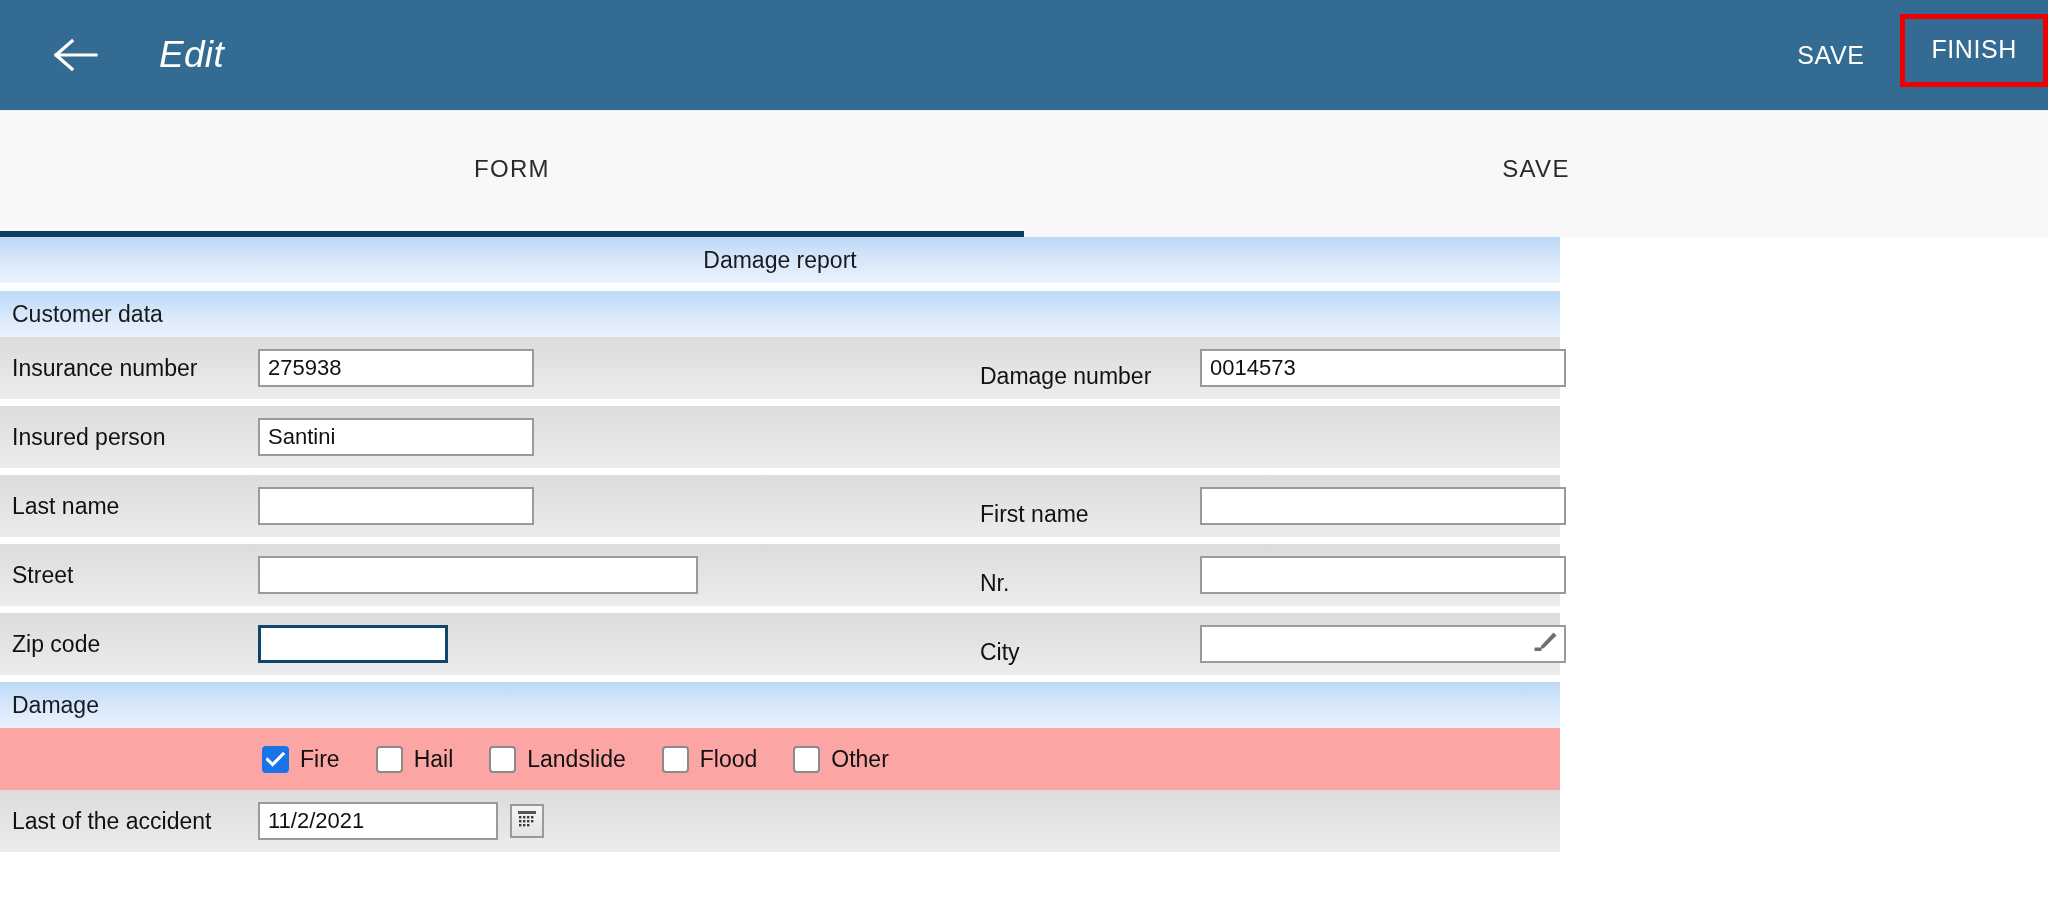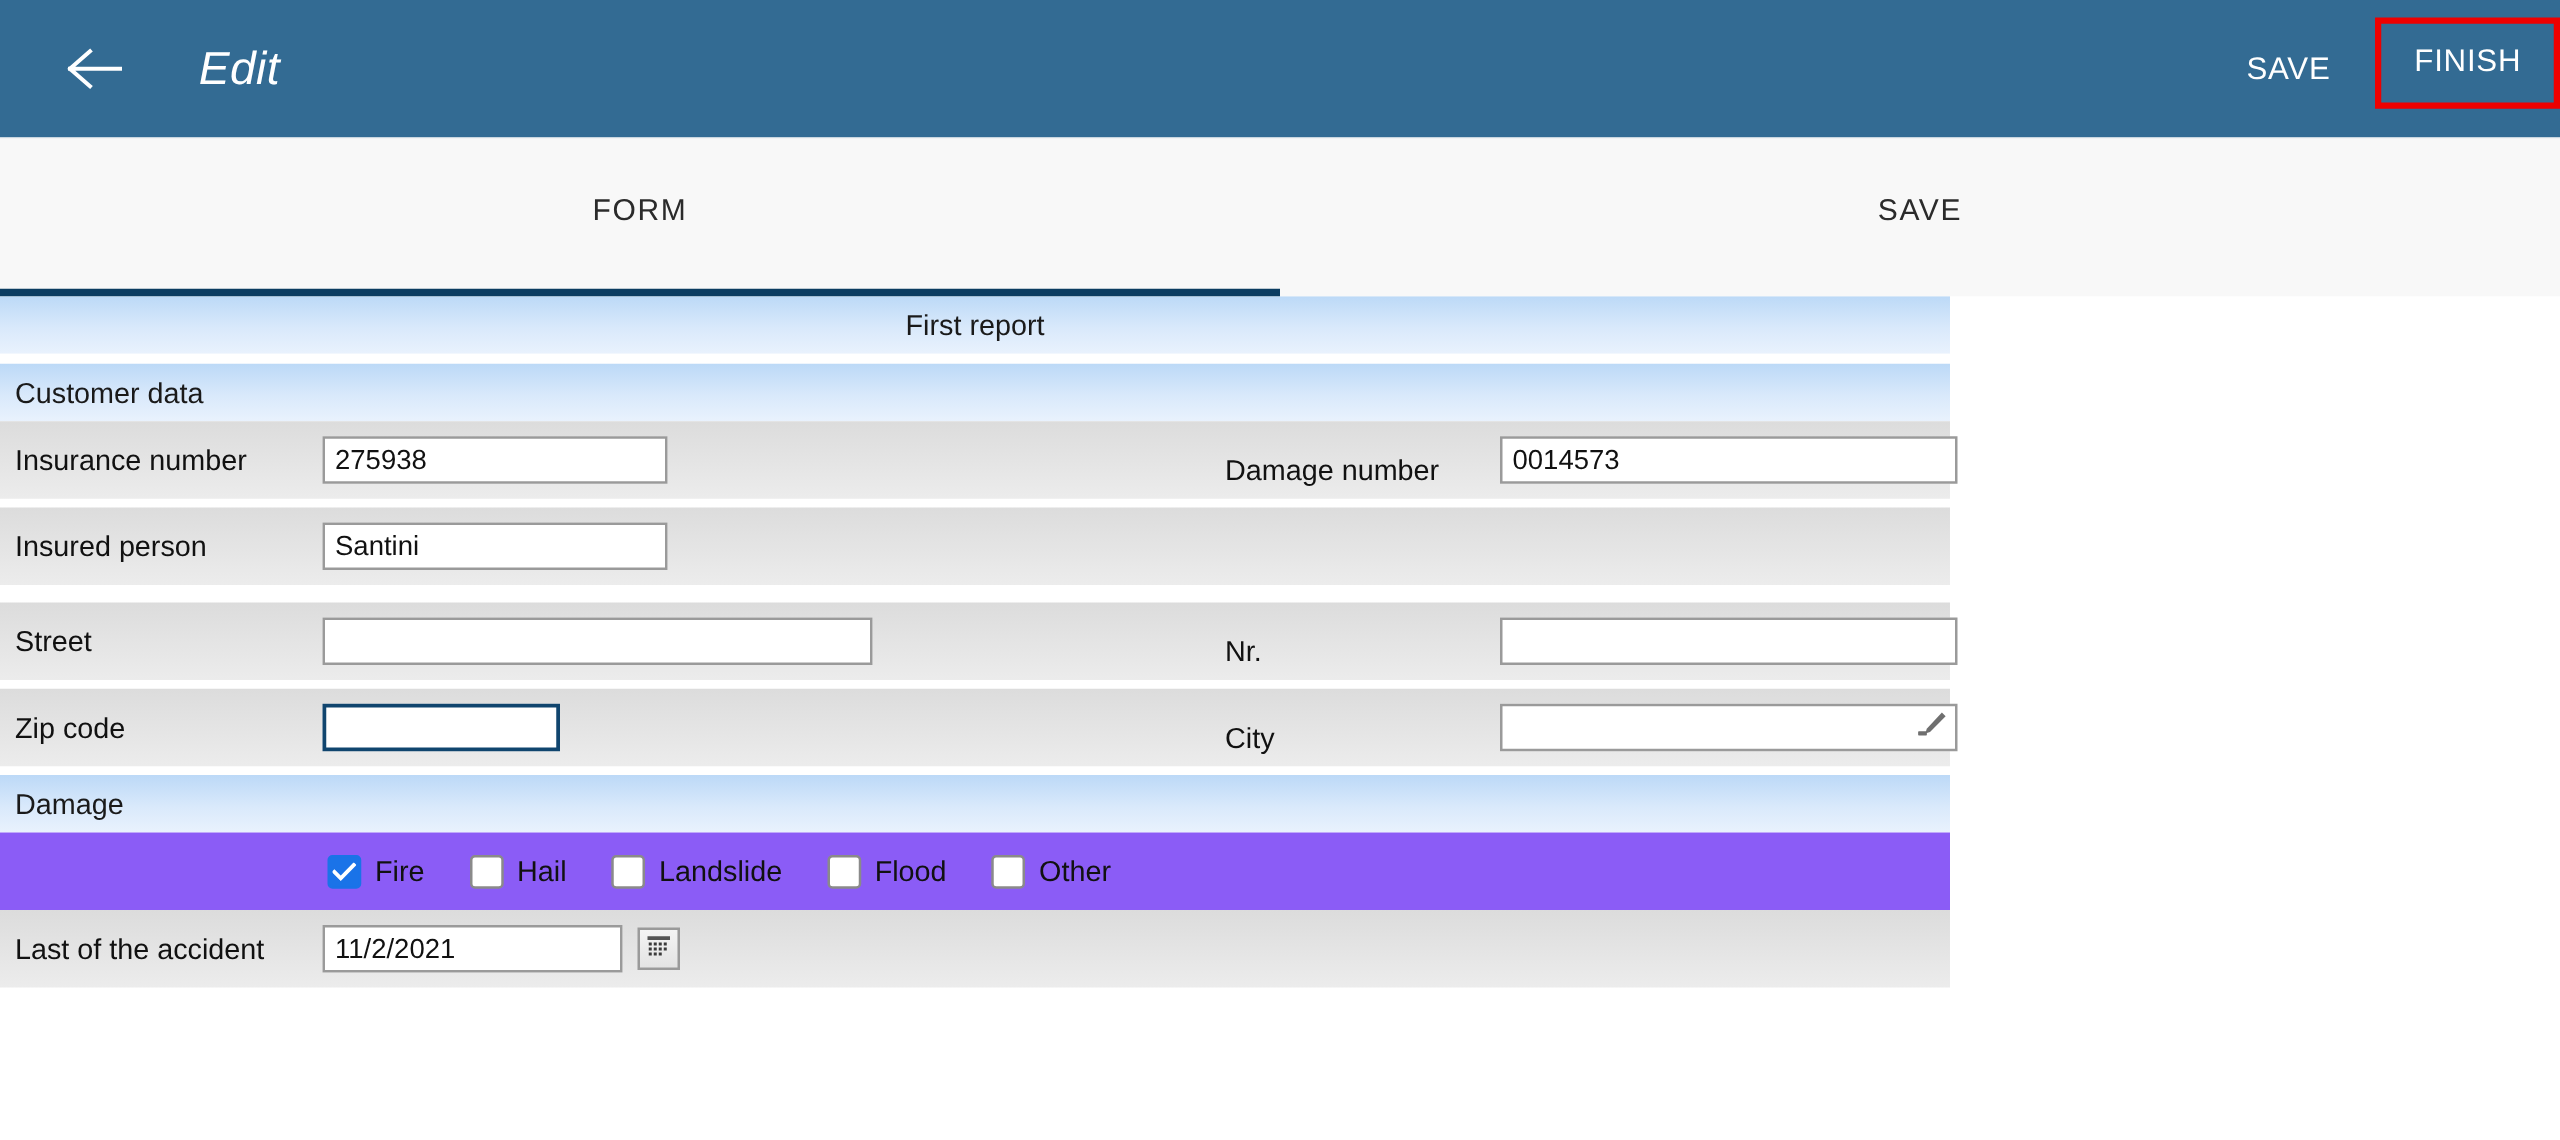--- a/index.html
+++ b/index.html
@@ -164,21 +164,21 @@
     margin-left: 12px;
     background: linear-gradient(to bottom,#f4f4f4,#e3e3e3);
     border: 2px solid #9a9a9a;
     display: flex; align-items: center; justify-content: center;
     cursor: pointer;
   }
 
   
   .chk-row {
     height: 62px;
-    background: #8b5cf6;
+    background: #fca5a5;
     display: flex;
     align-items: center;
     padding-left: 262px;
   }
   .chk-item {
     display: flex;
     align-items: center;
     margin-right: 36px;
     cursor: pointer;
   }
@@ -227,21 +227,21 @@
     <span>FORM</span>
   </div>
   <div class="tab">
     <span>SAVE</span>
   </div>
 </div>
 
 <div class="form-area">
 
   <div class="band center">
-    <span>First report</span>
+    <span>Damage report</span>
   </div>
   <div class="band-gap"></div>
 
   <div class="band">
     <span>Customer data</span>
   </div>
 
   <div class="row">
     <span class="lbl col-left">Insurance number</span>
     <div class="fld w-std">275938</div>
@@ -251,20 +251,28 @@
     </div>
   </div>
   <div class="row-gap"></div>
 
   <div class="row">
     <span class="lbl col-left">Insured person</span>
     <div class="fld w-std">Santini</div>
   </div>
   <div class="row-gap"></div>
 
+  <div class="row">
+    <span class="lbl col-left">Last name</span>
+    <div class="fld w-std"></div>
+    <div class="right-group">
+      <span class="lbl col-right">First name</span>
+      <div class="fld w-right"></div>
+    </div>
+  </div>
   <div class="row-gap"></div>
 
   <div class="row">
     <span class="lbl col-left">Street</span>
     <div class="fld w-wide"></div>
     <div class="right-group">
       <span class="lbl col-right">Nr.</span>
       <div class="fld w-right"></div>
     </div>
   </div>

